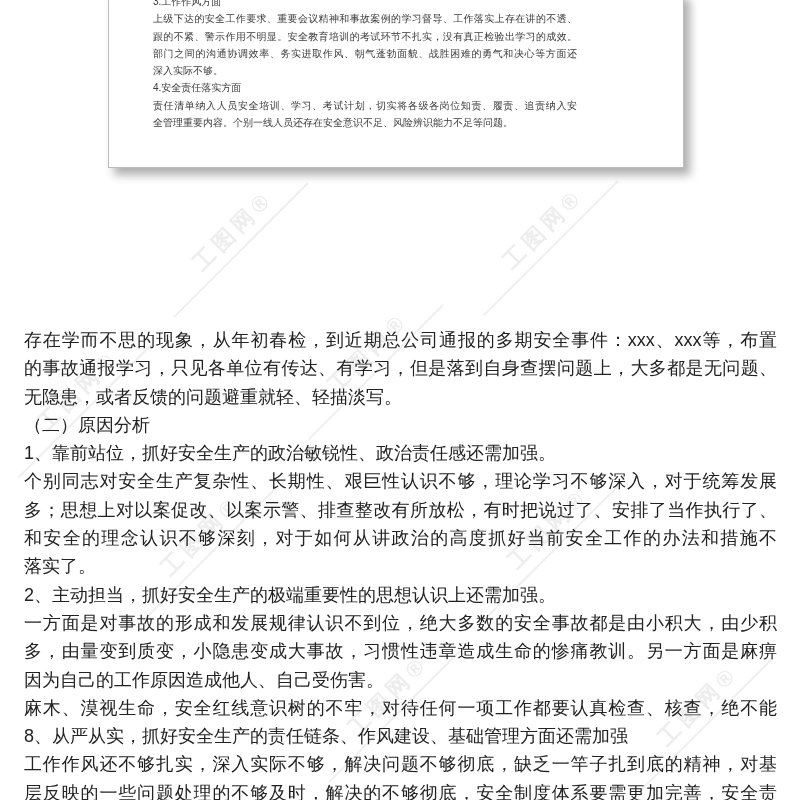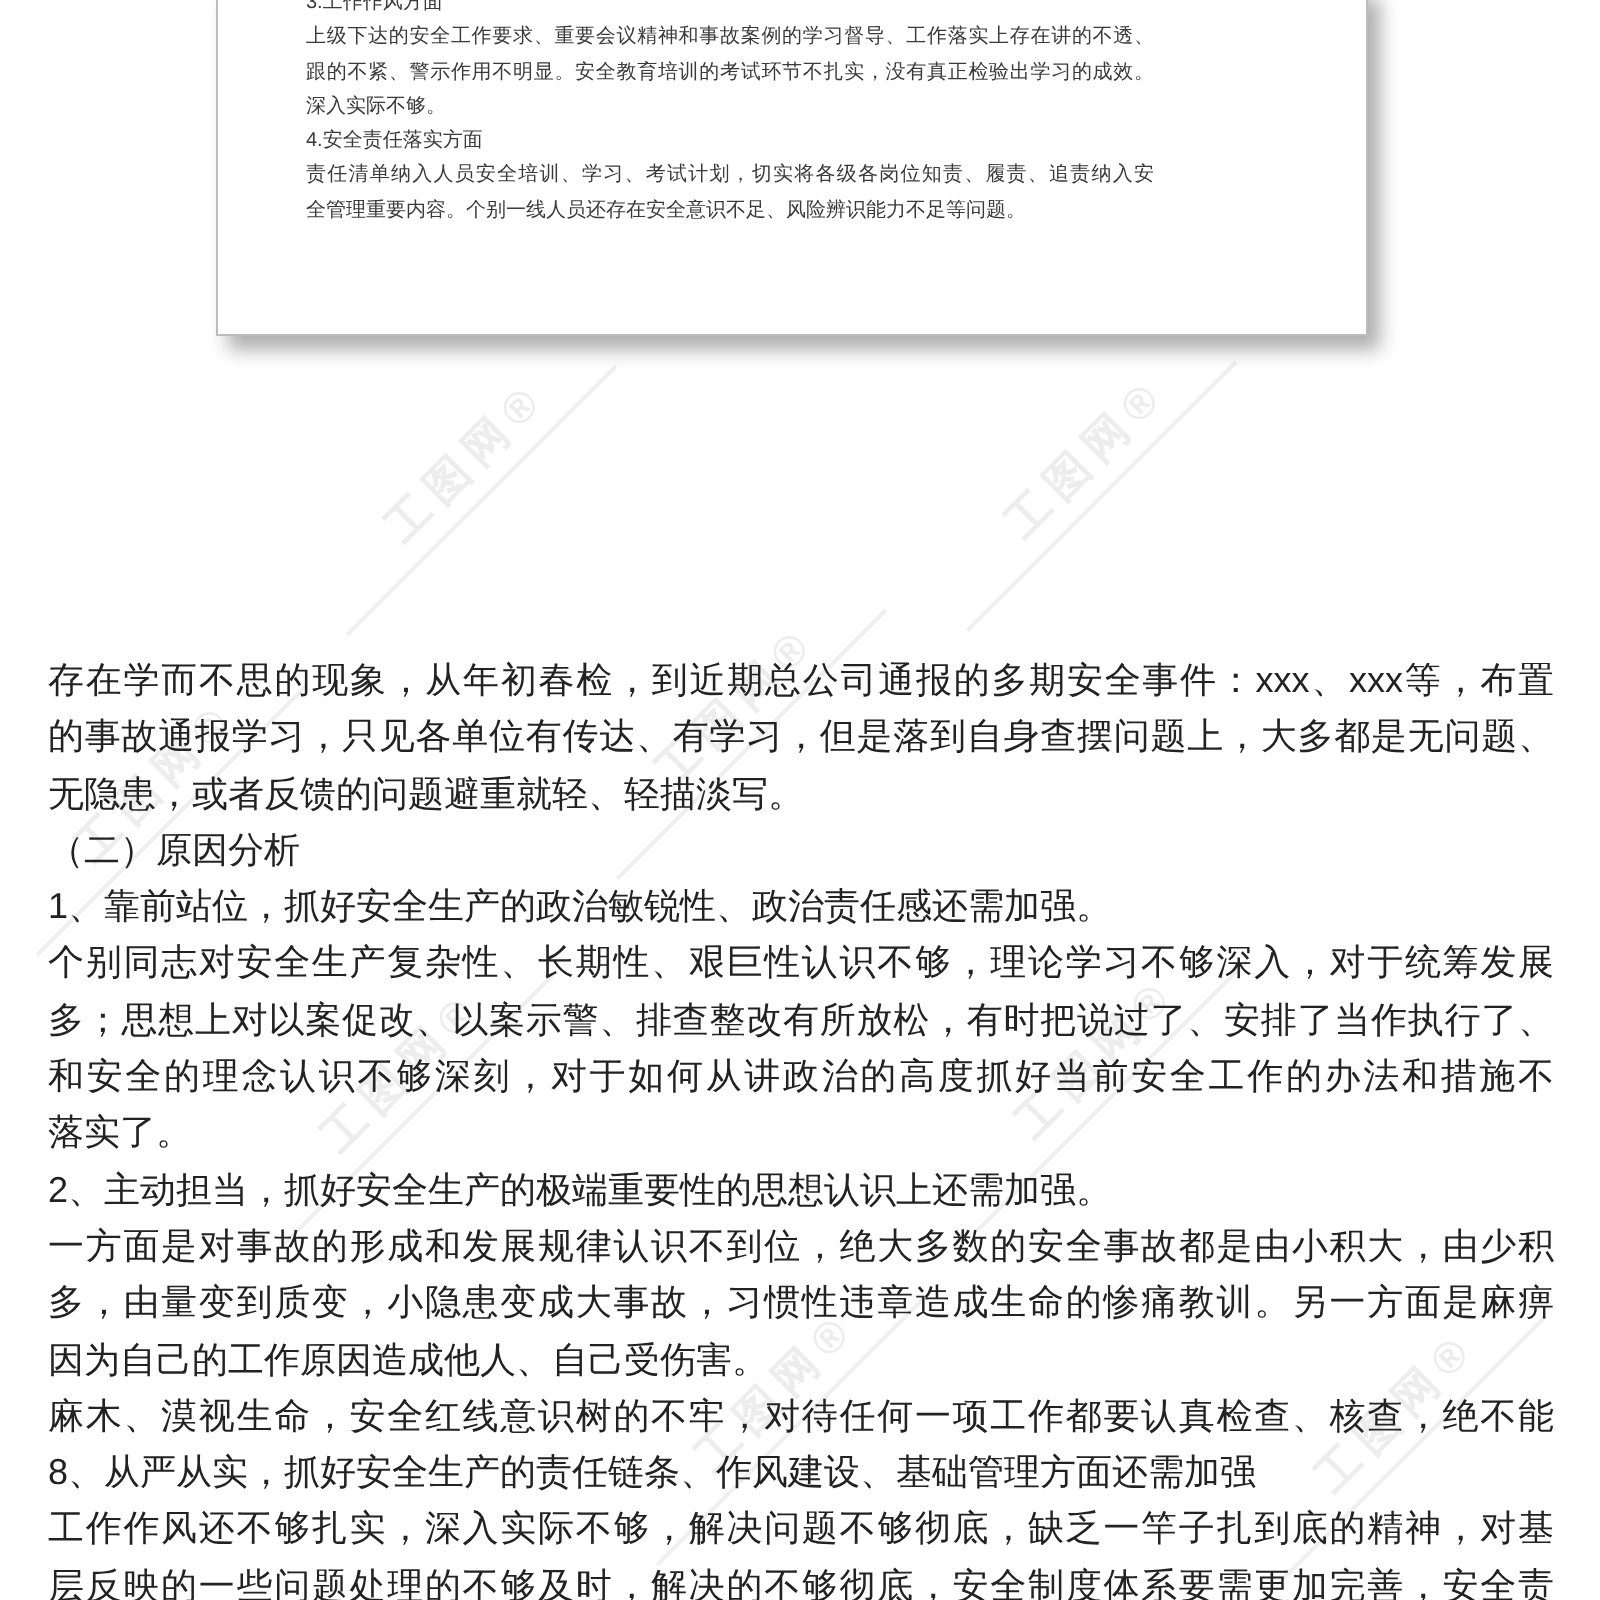--- a/index.html
+++ b/index.html
@@ -63,20 +63,21 @@
     <div class="wm" style="left: 497px; top: 514px;">工图网®</div>
     <div class="wm" style="left: 337px; top: 681px;">工图网®</div>
     <div class="wm" style="left: 647px; top: 691px;">工图网®</div>
   </div>
 
 <div id="sheet">
   <div id="sheet-text">
       <div class="pline nj">3.工作作风方面</div>
       <div class="pline">上级下达的安全工作要求、重要会议精神和事故案例的学习督导、工作落实上存在讲的不透、</div>
       <div class="pline">跟的不紧、警示作用不明显。安全教育培训的考试环节不扎实，没有真正检验出学习的成效。</div>
+      <div class="pline">部门之间的沟通协调效率、务实进取作风、朝气蓬勃面貌、战胜困难的勇气和决心等方面还</div>
       <div class="pline nj">深入实际不够。</div>
       <div class="pline nj">4.安全责任落实方面</div>
       <div class="pline">责任清单纳入人员安全培训、学习、考试计划，切实将各级各岗位知责、履责、追责纳入安</div>
       <div class="pline nj">全管理重要内容。个别一线人员还存在安全意识不足、风险辨识能力不足等问题。</div>
     </div>
 </div>
 
 <div id="body-text">
     <div class="bline">存在学而不思的现象，从年初春检，到近期总公司通报的多期安全事件：xxx、xxx等，布置</div>
     <div class="bline">的事故通报学习，只见各单位有传达、有学习，但是落到自身查摆问题上，大多都是无问题、</div>

